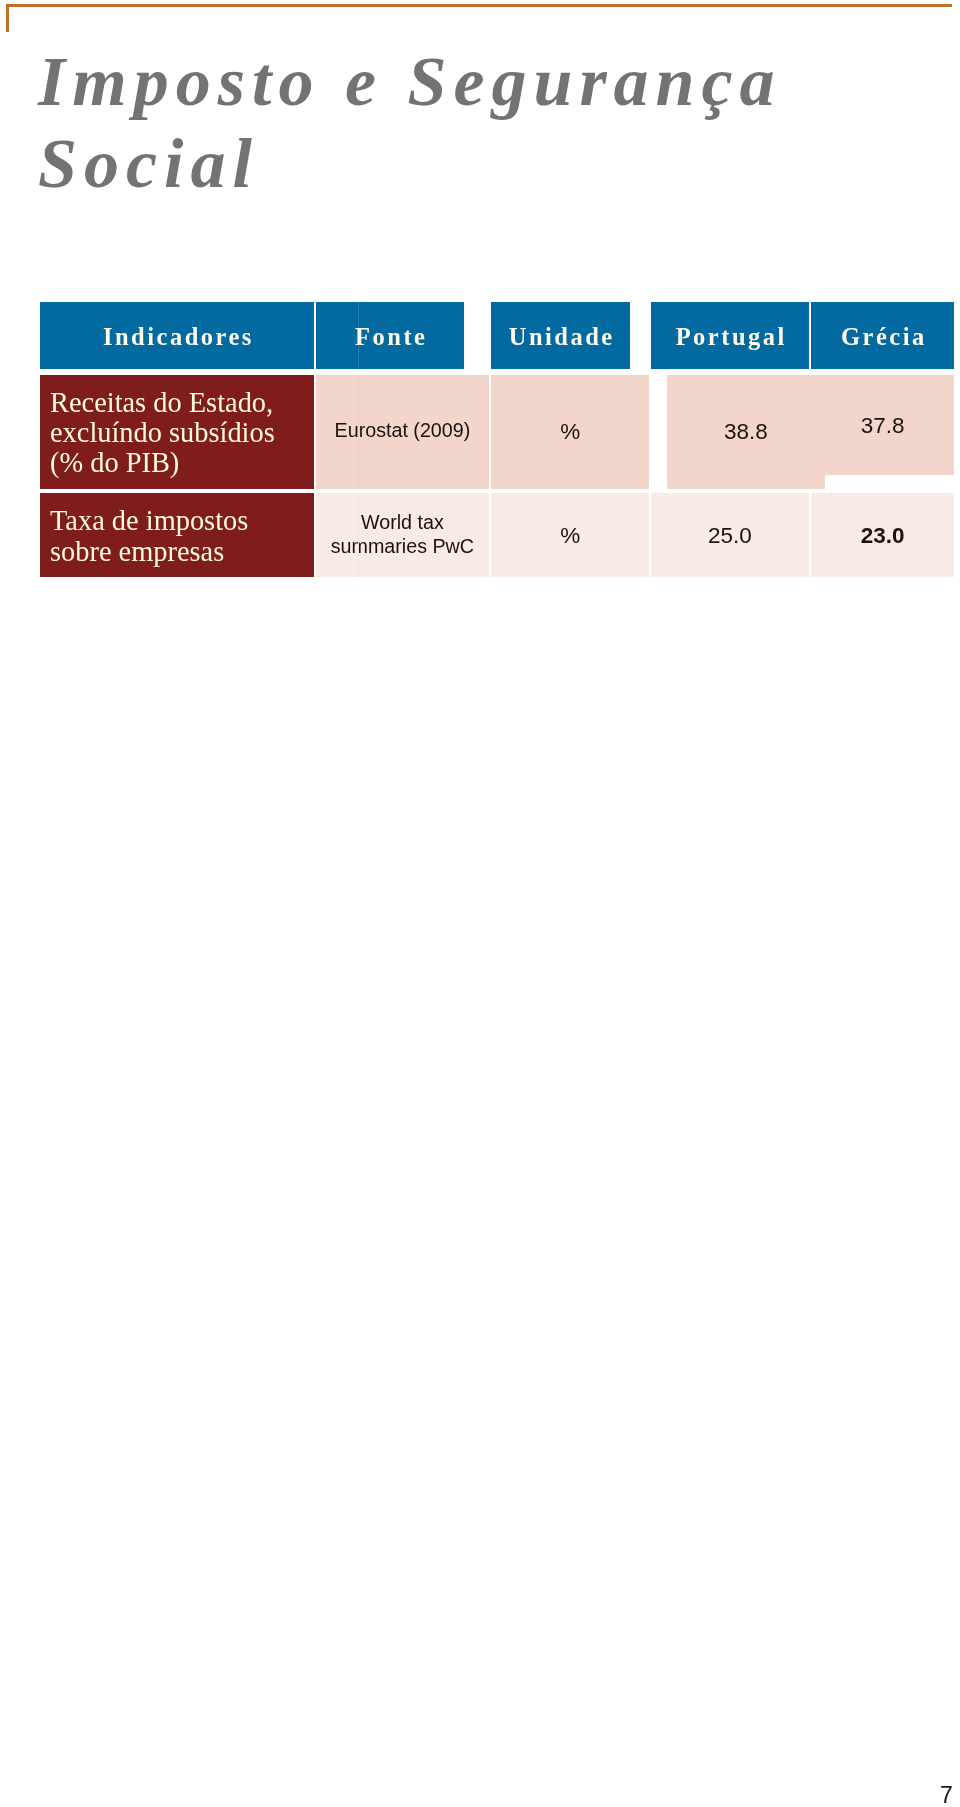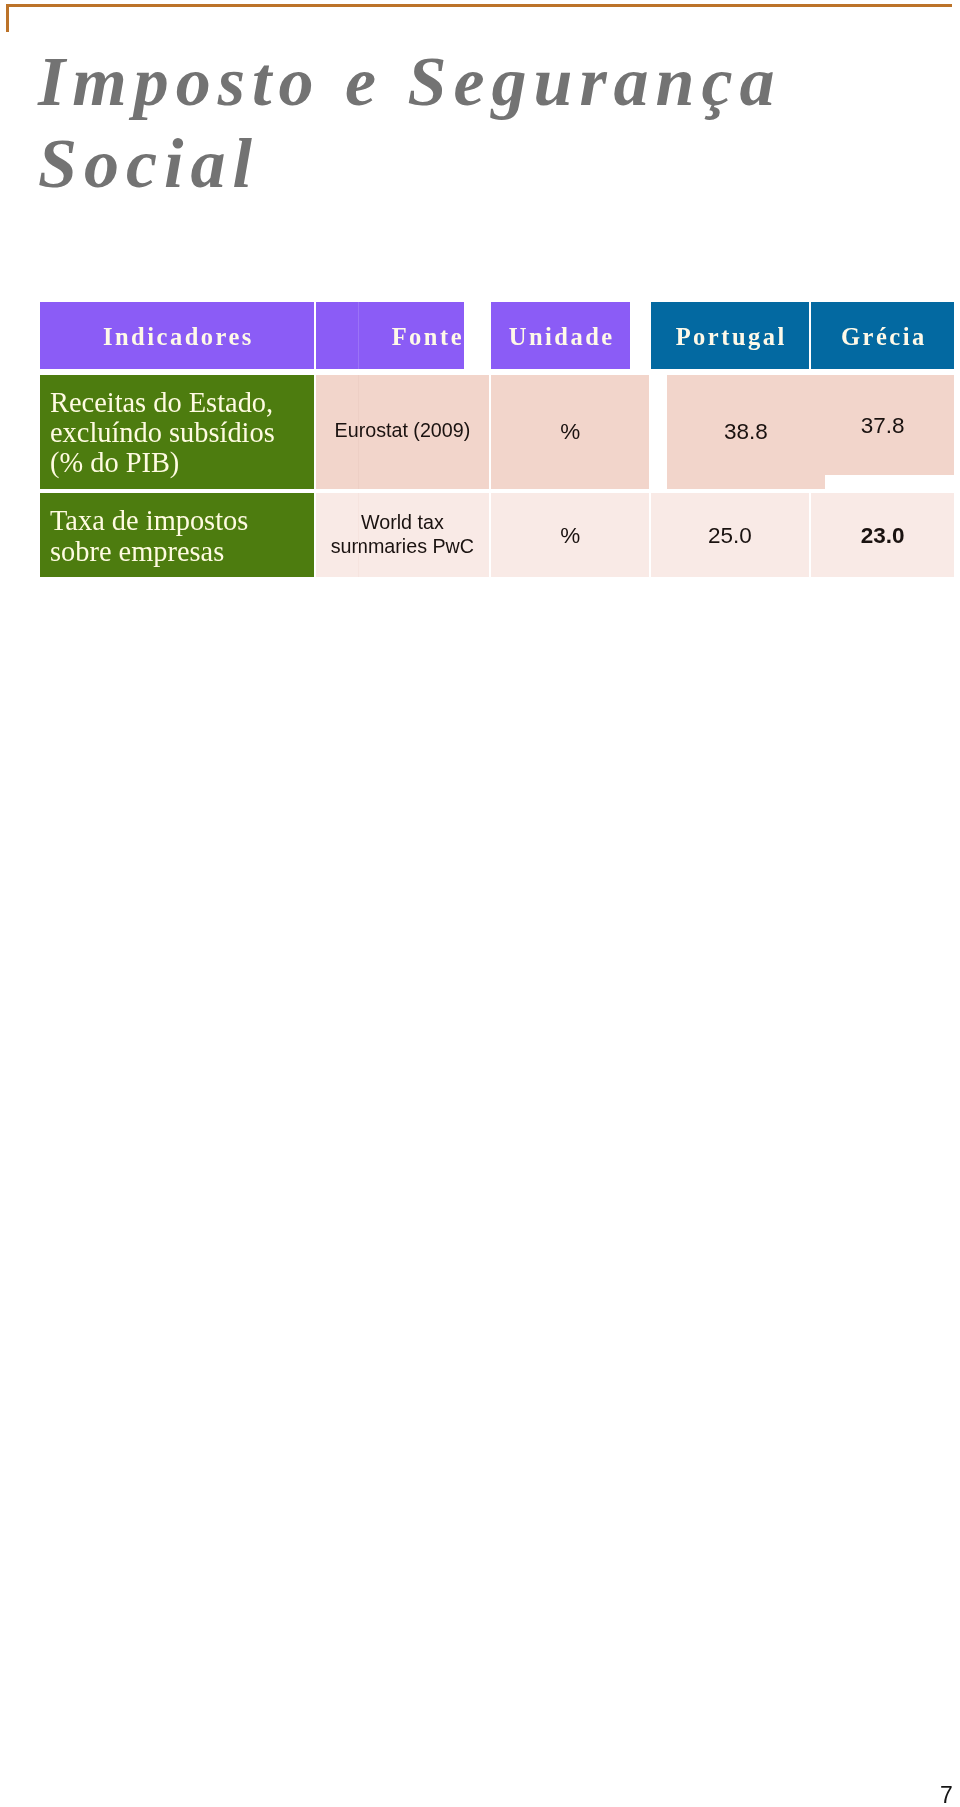--- a/index.html
+++ b/index.html
@@ -41,34 +41,34 @@
     letter-spacing: 7px;
     color: #737373;
   }
   .title > div { white-space: pre; }
 
   
   .cell { position:absolute; box-sizing:border-box; will-change: transform; }
   .cell > span { display:block; width:100%; }
 
   .hdr {
-    background: #8b5cf6;
+    background: #0369a1;
     color: #FEF9E8;
     font-family: "Liberation Serif", serif;
     font-weight: bold;
     font-size: 24.5px;
     letter-spacing: 2.5px;
     text-align: center;
     display:flex; align-items:center; justify-content:center;
   }
   .hdr.red { background: #0369a1; }
   .hdr span { text-indent: 2.5px; position:relative; top:2px; }
 
   .ind {
-    background: #4d7c0f;
+    background: #7f1d1d;
     color: #FFFBE2;
     font-family: "Liberation Serif", serif;
     font-weight: normal;
     font-size: 28.4px;
     line-height: 30.2px;
     text-align: left;
     display:flex; align-items:center;
     padding-left: 10px;
   }
   .ind > span { position:relative; top:1.5px; }
@@ -106,21 +106,21 @@
   <div class="rule-v"></div>
 
   <div class="title">
     <div>Imposto e Segurança</div>
     <div>Social</div>
   </div>
 
   <div class="cell hdr" style="left:40px; top:302px; width:274.3px; height:66.5px;">
       <span>Indicadores</span>
     </div>
-  <div class="cell hdr" style="left:315.7px; top:302px; width:148px; height:66.5px;text-align:right;">
+  <div class="cell hdr" style="left:315.7px; top:302px; width:148px; height:66.5px;">
       <span>Fonte</span>
     </div>
   <div class="cell hdr" style="left:490.7px; top:302px; width:139px; height:66.5px;">
       <span>Unidade</span>
     </div>
   <div class="cell hdr red" style="left:651px; top:302px; width:158px; height:66.5px;">
       <span>Portugal</span>
     </div>
   <div class="cell hdr red" style="left:810.6px; top:302px; width:143.4px; height:66.5px;">
       <span>Grécia</span>

